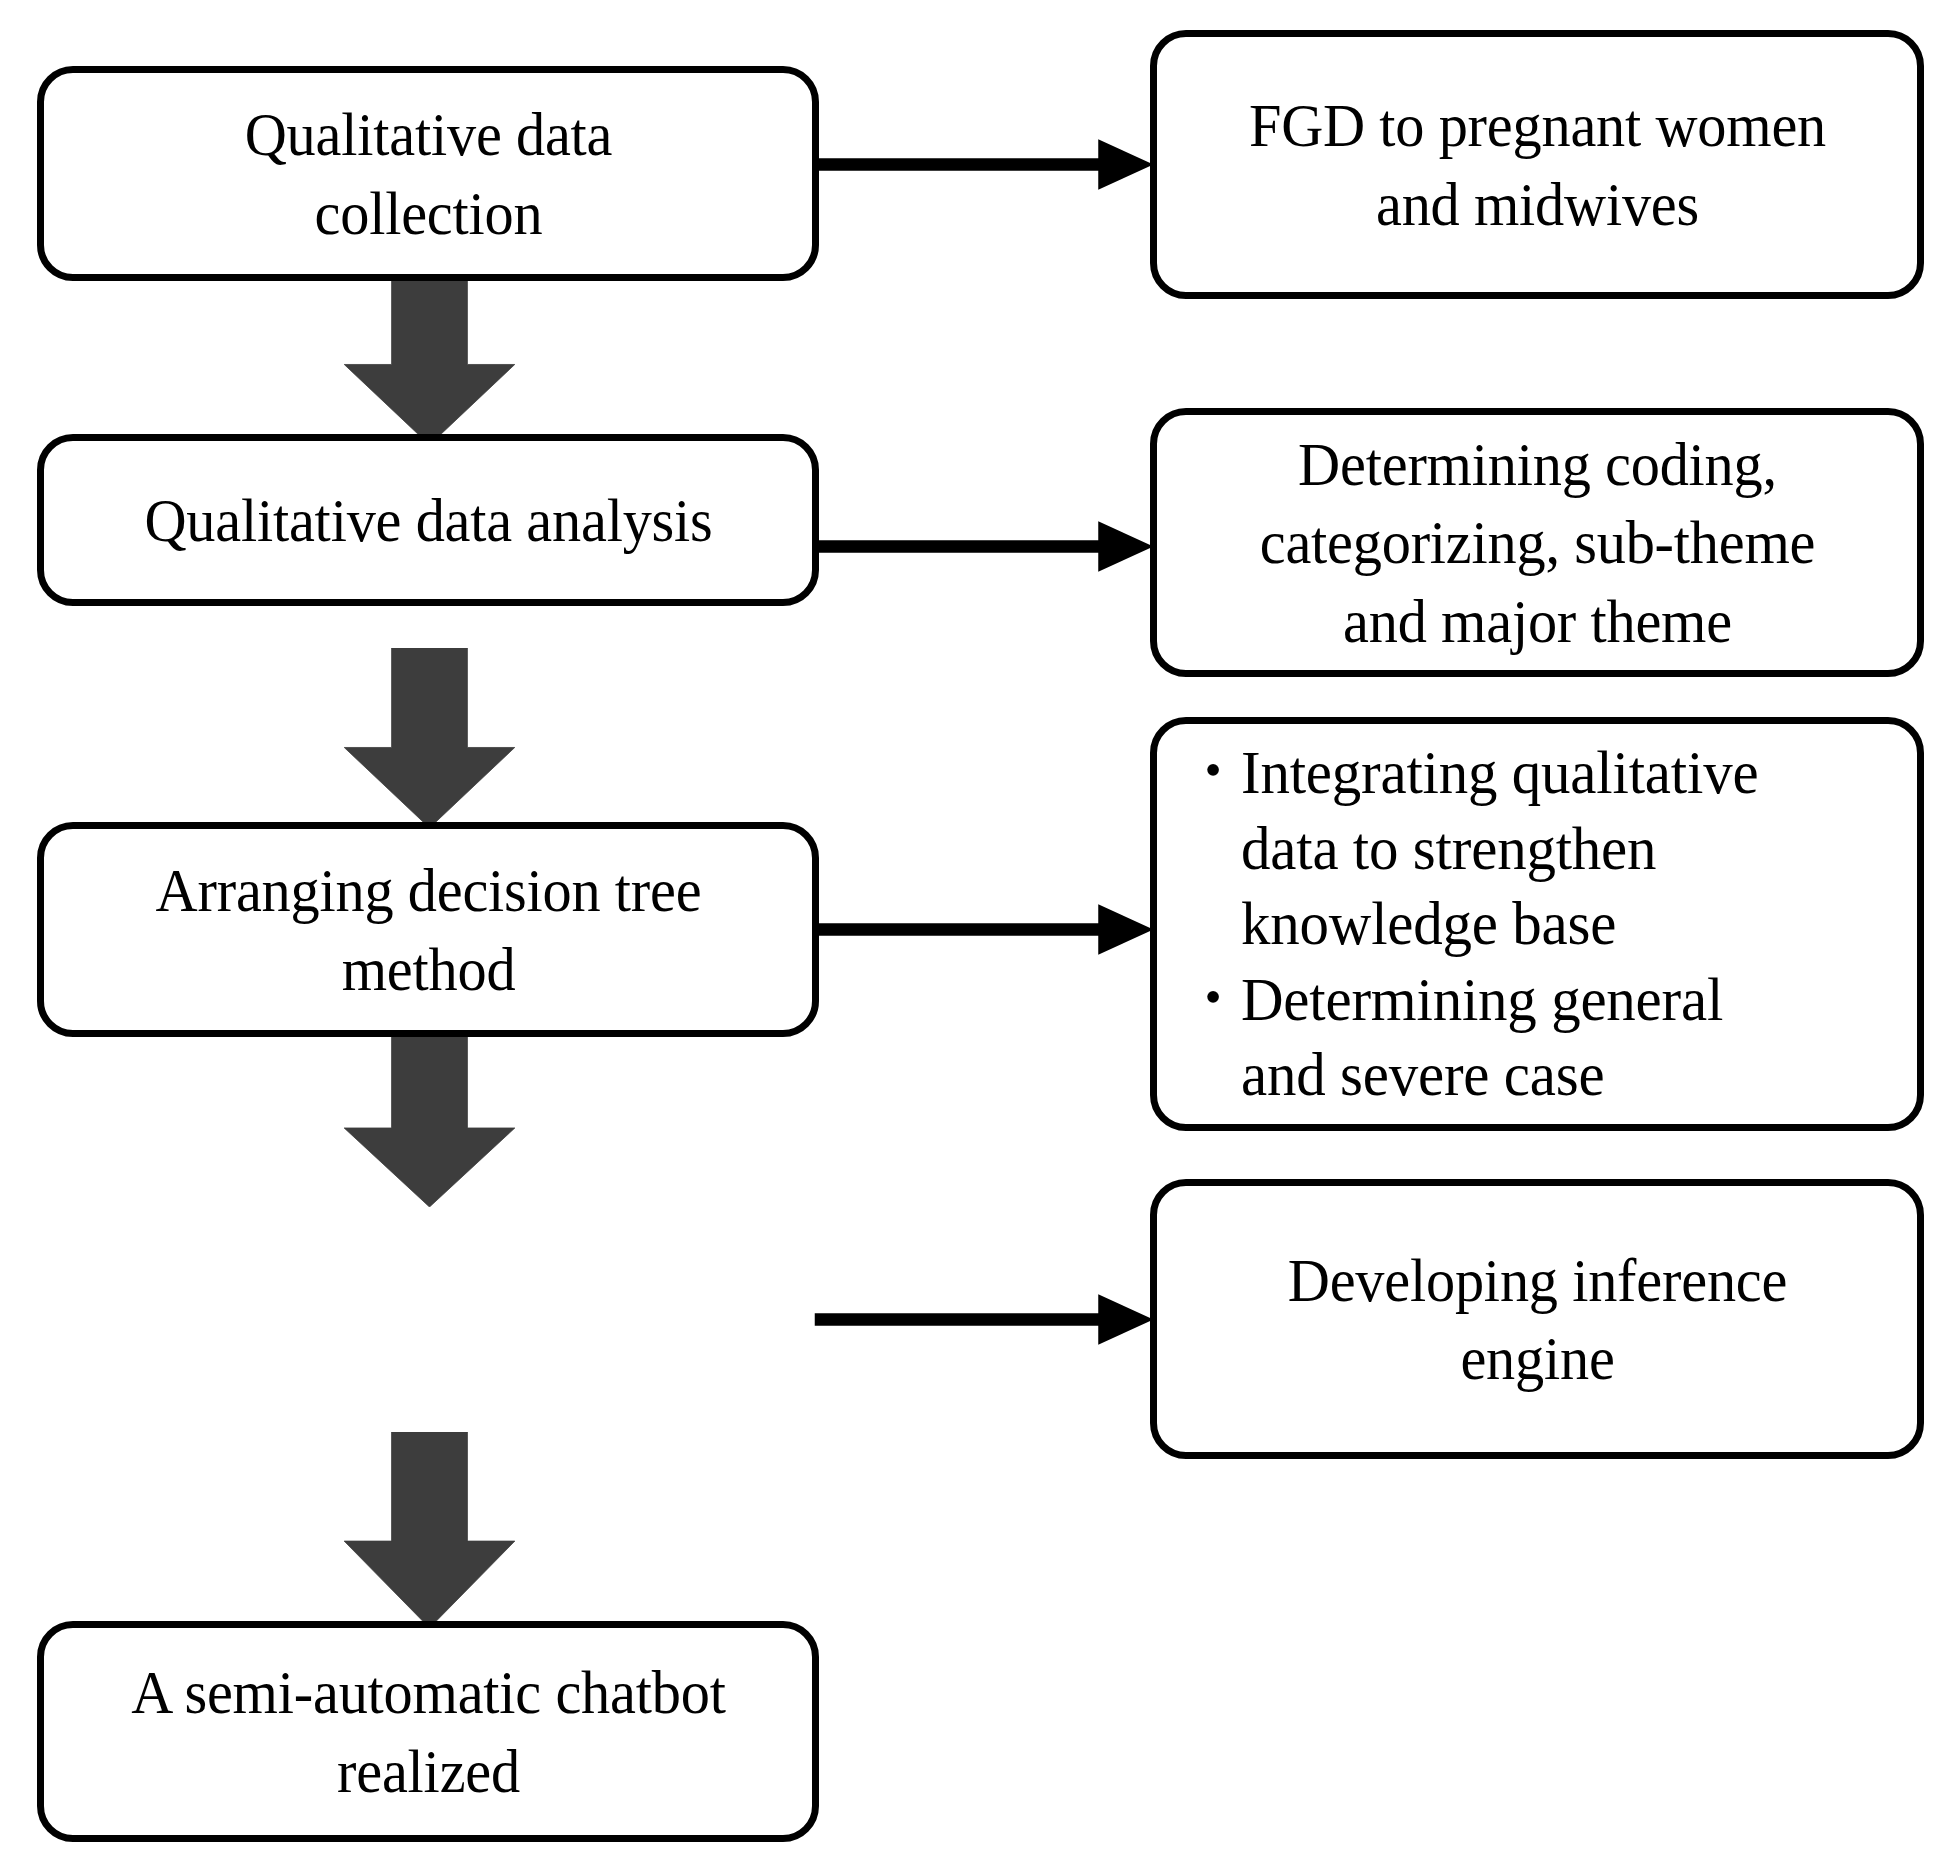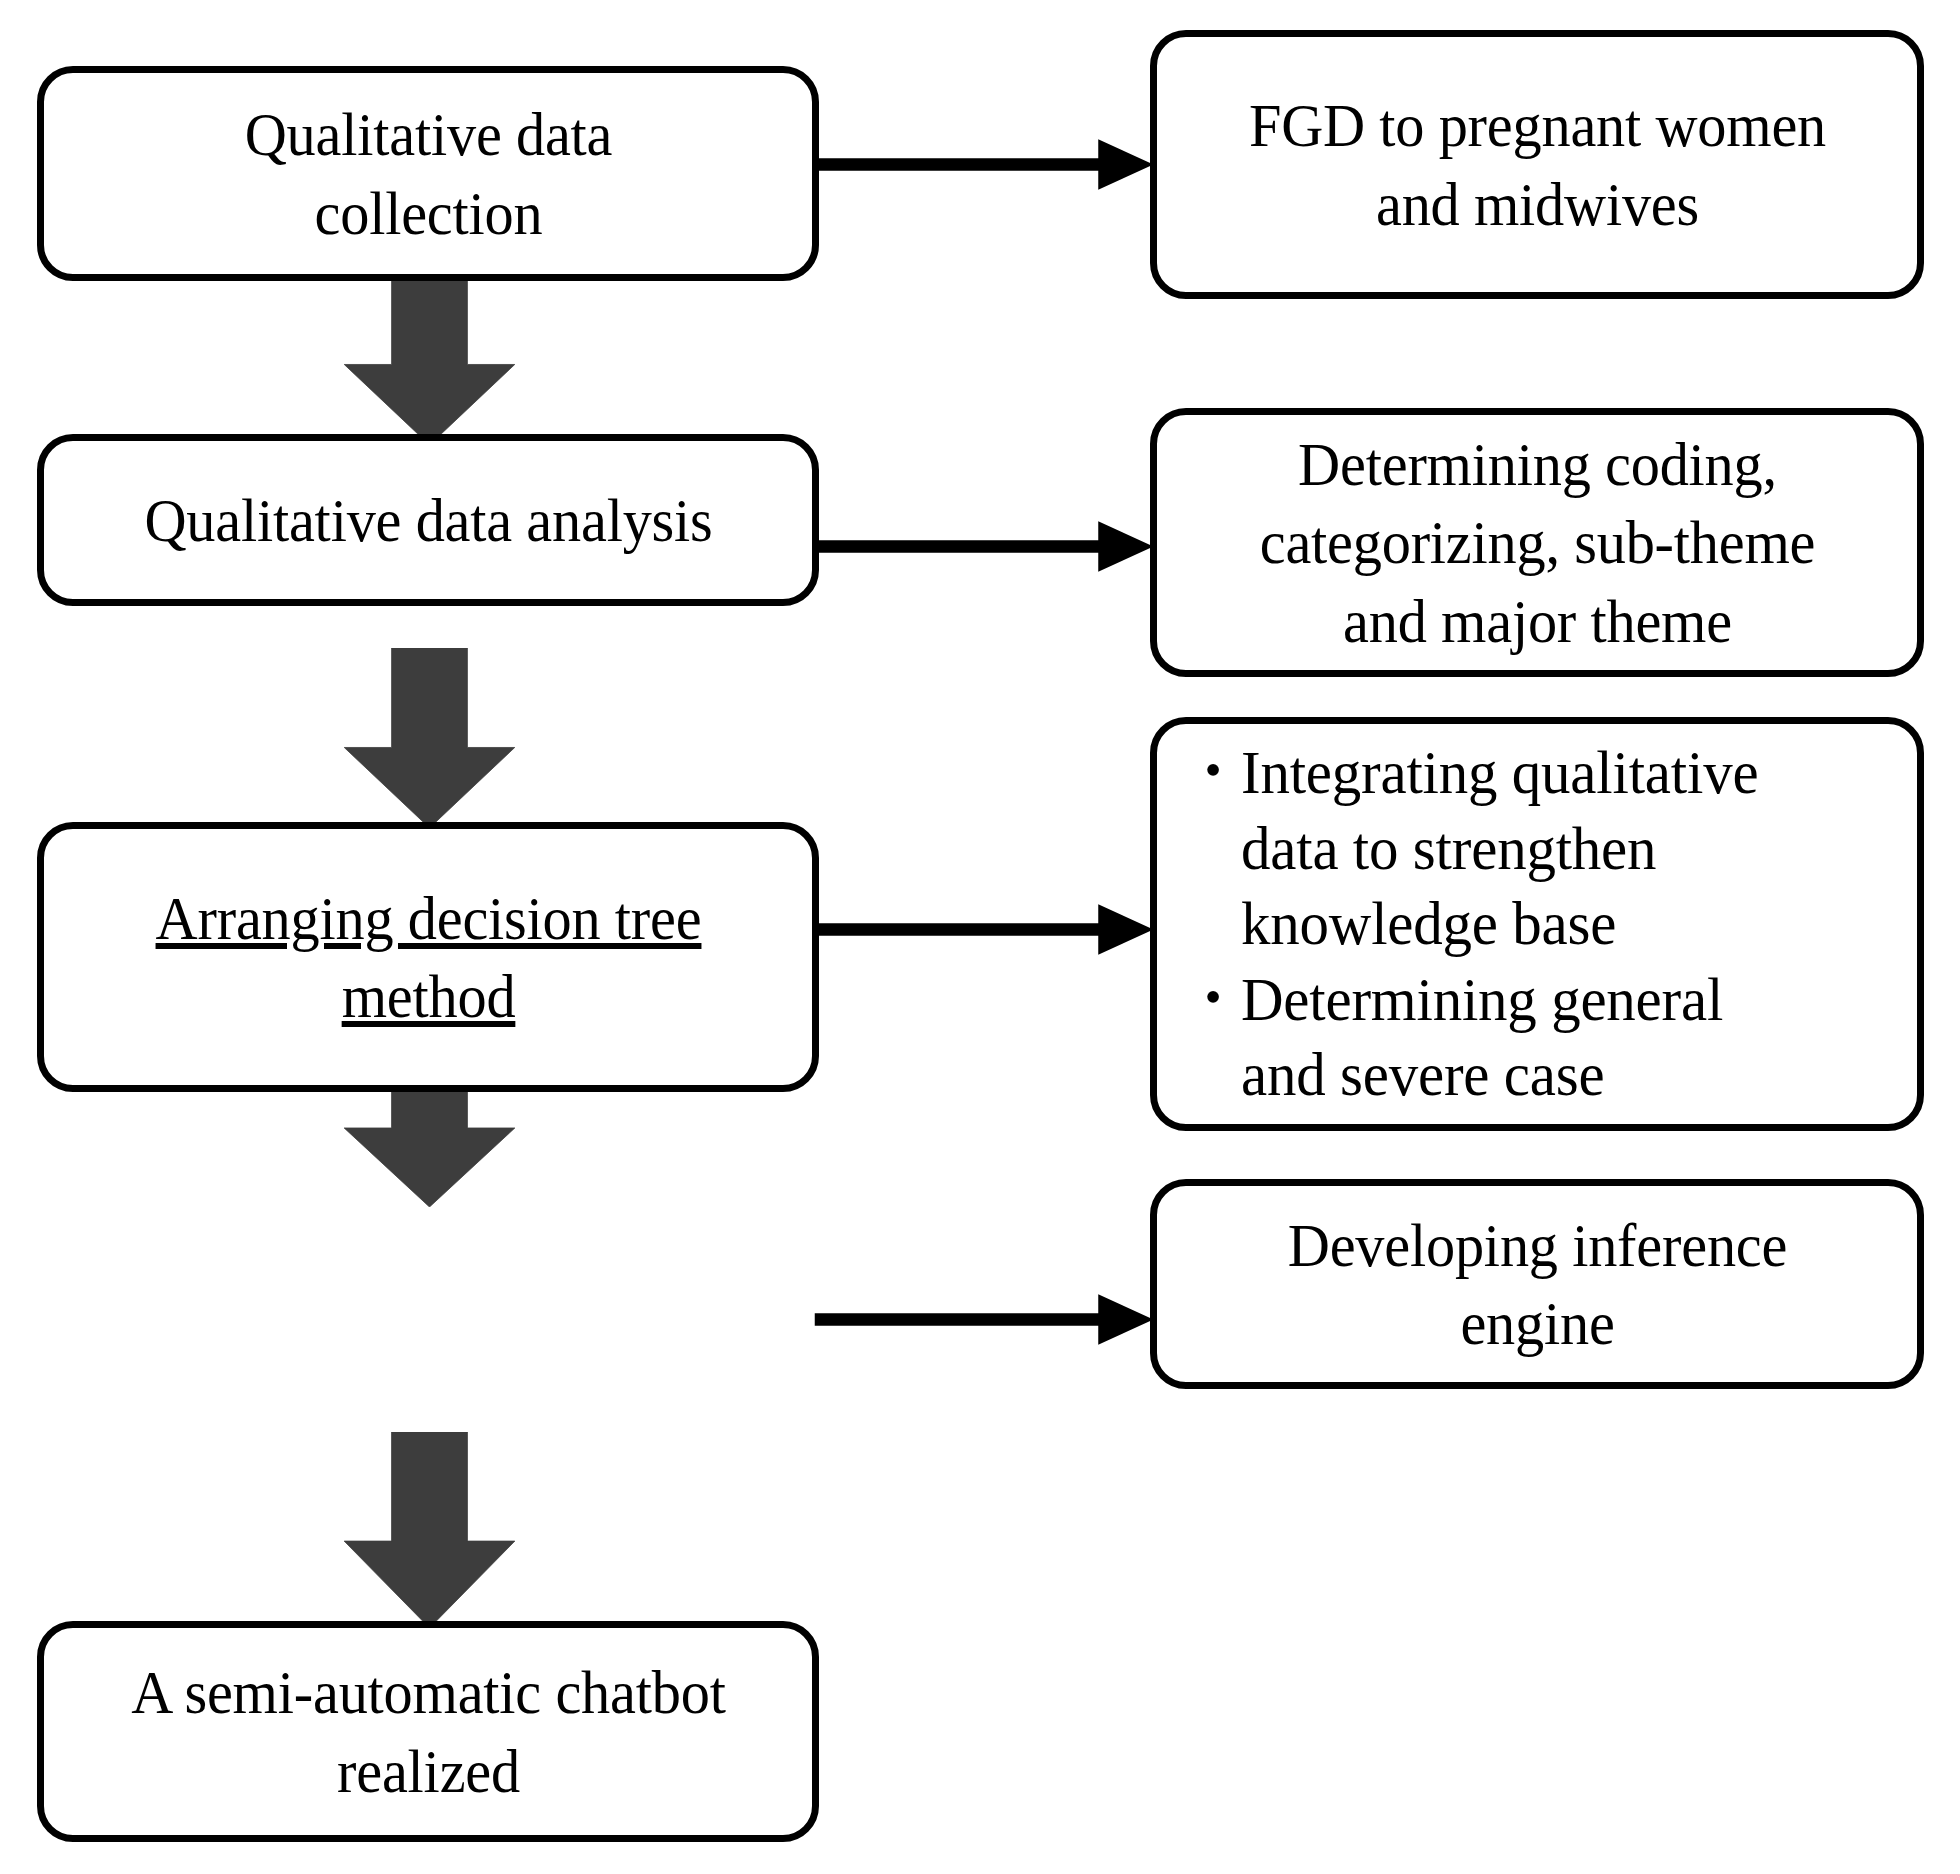--- a/index.html
+++ b/index.html
@@ -43,28 +43,28 @@
     transform: scaleX(0.94);
     transform-origin: center center;
     white-space: pre-line;
   }
   
   .node.left { left: 37px; width: 782px; }
   .node.right { left: 1150px; width: 774px; }
 
   #node-collect   { top: 58px;   height: 215px; margin-top: 8px; }
   #node-analysis  { top: 434px;  height: 172px; }
-  #node-tree      { top: 822px; height: 270px; text-decoration: underline; }
+  #node-tree      { top: 822px; height: 215px; }
   #node-establish { top: 1201px; height: 237px; }
   #node-chatbot   { top: 1621px; height: 221px; }
 
   #node-fgd       { top: 30px;   height: 269px; }
   #node-coding    { top: 408px;  height: 269px; }
   #node-integrate { top: 717px;  height: 414px; }
-  #node-engine    { top: 1179px; height: 210px; }
+  #node-engine    { top: 1179px; height: 280px; }
 
   
   .bullets {
     width: 100%;
     text-align: left;
     padding-left: 27px;
     box-sizing: border-box;
   }
   .bullets .bullet-row {
     display: flex;

